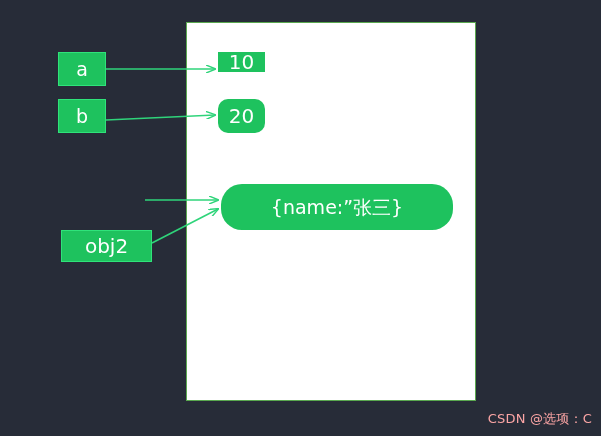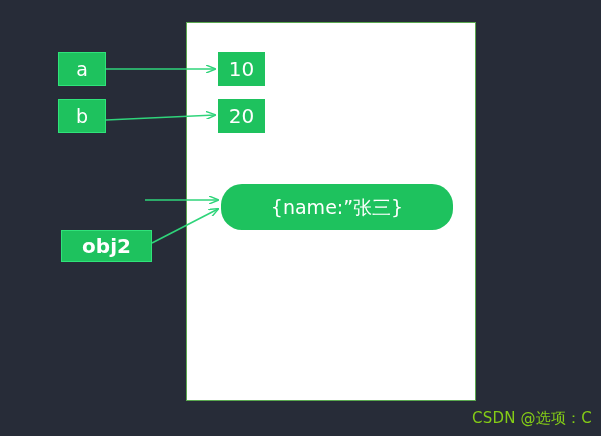--- a/index.html
+++ b/index.html
@@ -64,44 +64,43 @@
   }
   #var-obj1 {
     left: 61px; top: 185px; width: 84px; height: 32px;
     font-size: 20px; justify-content: center;
     border: 1px solid #2fe37a;
   }
   #var-obj2 {
     left: 61px; top: 230px; width: 91px; height: 32px;
     font-size: 20px; justify-content: center;
     border: 1px solid #2fe37a;
-    font-weight: bold;
   }
 
   
   #val-10 {
-    left: 218px; top: 52px; width: 47px; height: 34px;
+    left: 218px; top: 52px; width: 47px; height: 20px;
     font-size: 20px; justify-content: center;
   }
   #val-20 {
     left: 218px; top: 99px; width: 47px; height: 34px;
-    font-size: 20px; justify-content: center;
+    font-size: 20px; justify-content: center; border-radius: 10px;
   }
   #val-object {
     left: 221px; top: 184px; width: 232px; height: 46px;
     font-size: 19px; justify-content: center; border-radius: 21px;
   }
 
   
   .watermark {
     position: absolute;
     right: 9px;
     bottom: 8px;
-    color: #84cc16;
-    font-size: 15px;
+    color: #fca5a5;
+    font-size: 13px;
     letter-spacing: 0.2px;
     white-space: nowrap;
   }
 </style>
 </head>
 <body>
 
 <div id="canvas">
 
   <div class="heap-panel"></div>

